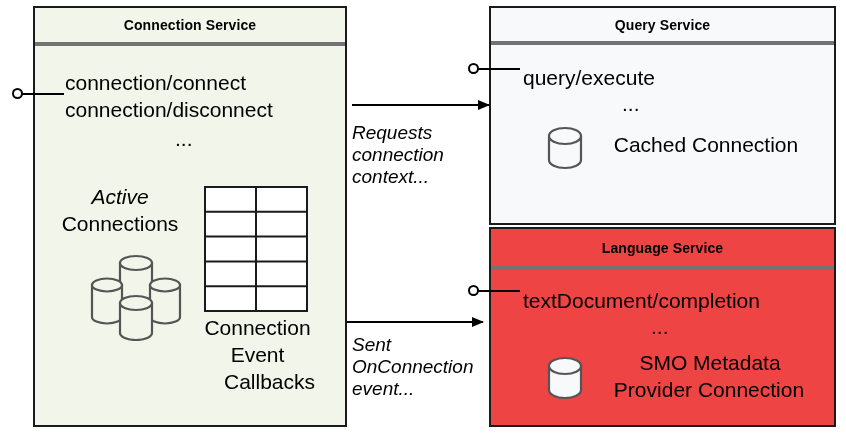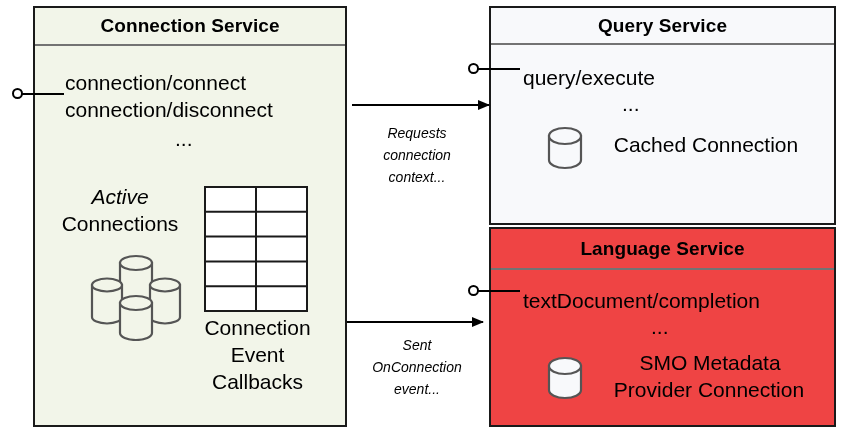--- a/index.html
+++ b/index.html
@@ -4,22 +4,22 @@
 <style>
   html,body{margin:0;padding:0;background:#ffffff;}
   body{width:846px;height:436px;position:relative;overflow:hidden;
        font-family:"Liberation Sans","DejaVu Sans",sans-serif;color:#000;}
   .stage{position:absolute;inset:0;}
 
   
   .box{position:absolute;box-sizing:border-box;border:2px solid #1a1a1a;}
   .box-title{position:absolute;left:0;right:0;top:0;display:flex;
              align-items:center;justify-content:center;
-             font-weight:bold;font-size:19px;letter-spacing:.1px;
-             border-bottom:2px solid #737373;box-sizing:border-box;}
+             font-weight:bold;font-size:14px;letter-spacing:.1px;
+             border-bottom:4px solid #737373;box-sizing:border-box;}
   .box-body{position:absolute;left:0;right:0;bottom:0;}
 
   #conn-box{left:33px;top:6px;width:314px;height:421px;background:#f2f5e9;}
   #conn-box .box-title{height:38px;}
   #conn-box .box-body{top:38px;}
 
   #query-box{left:489px;top:6px;width:347px;height:219px;background:#f8f9fb;}
   #query-box .box-title{height:37px;}
   #query-box .box-body{top:37px;padding-left:22px;}
 
@@ -35,22 +35,22 @@
 
   
   .lolli{position:absolute;}
   .lolli .stick{position:absolute;height:2px;background:#000;top:4px;}
   .lolli .ball{position:absolute;width:11px;height:11px;border:2px solid #000;
                border-radius:50%;background:#fff;left:0;top:-1px;box-sizing:border-box;}
 
   
   .conn-svg{position:absolute;left:0;top:0;width:846px;height:436px;overflow:visible;}
 
-  .edge-label{position:absolute;text-align:center;font-style:italic;
-              font-size:14px;line-height:22px;color:#000;}
+  .edge-label{position:absolute;text-align:left;font-style:italic;
+              font-size:19px;line-height:22px;color:#000;}
 
   
   .icon{position:absolute;}
 </style>
 </head>
 <body>
 
 <div class="stage">
 
   <div class="box" id="conn-box">
@@ -93,21 +93,21 @@
             <line x1="1" y1="50.6" x2="103" y2="50.6"></line>
             <line x1="1" y1="75.4" x2="103" y2="75.4"></line>
             <line x1="1" y1="100.2" x2="103" y2="100.2"></line>
             <line x1="52" y1="1" x2="52" y2="125"></line>
           </g>
         </svg>
       </div>
 
       <div class="cap" style="left:155px;top:268px;width:135px;">Connection</div>
       <div class="cap" style="left:155px;top:295px;width:135px;">Event</div>
-      <div class="cap" style="left:155px;top:322px;width:135px;">Callbacks</div>
+      <div class="cap" style="left:167px;top:322px;width:135px;">Callbacks</div>
     </div>
   </div>
 
   <div class="box" id="query-box">
     <div class="box-title">Query Service</div>
     <div class="box-body">
 
       <div class="api-line" style="left:32px;top:19px;">query/execute</div>
 
       <div class="ellipsis" style="left:131px;top:48px;">...</div>

